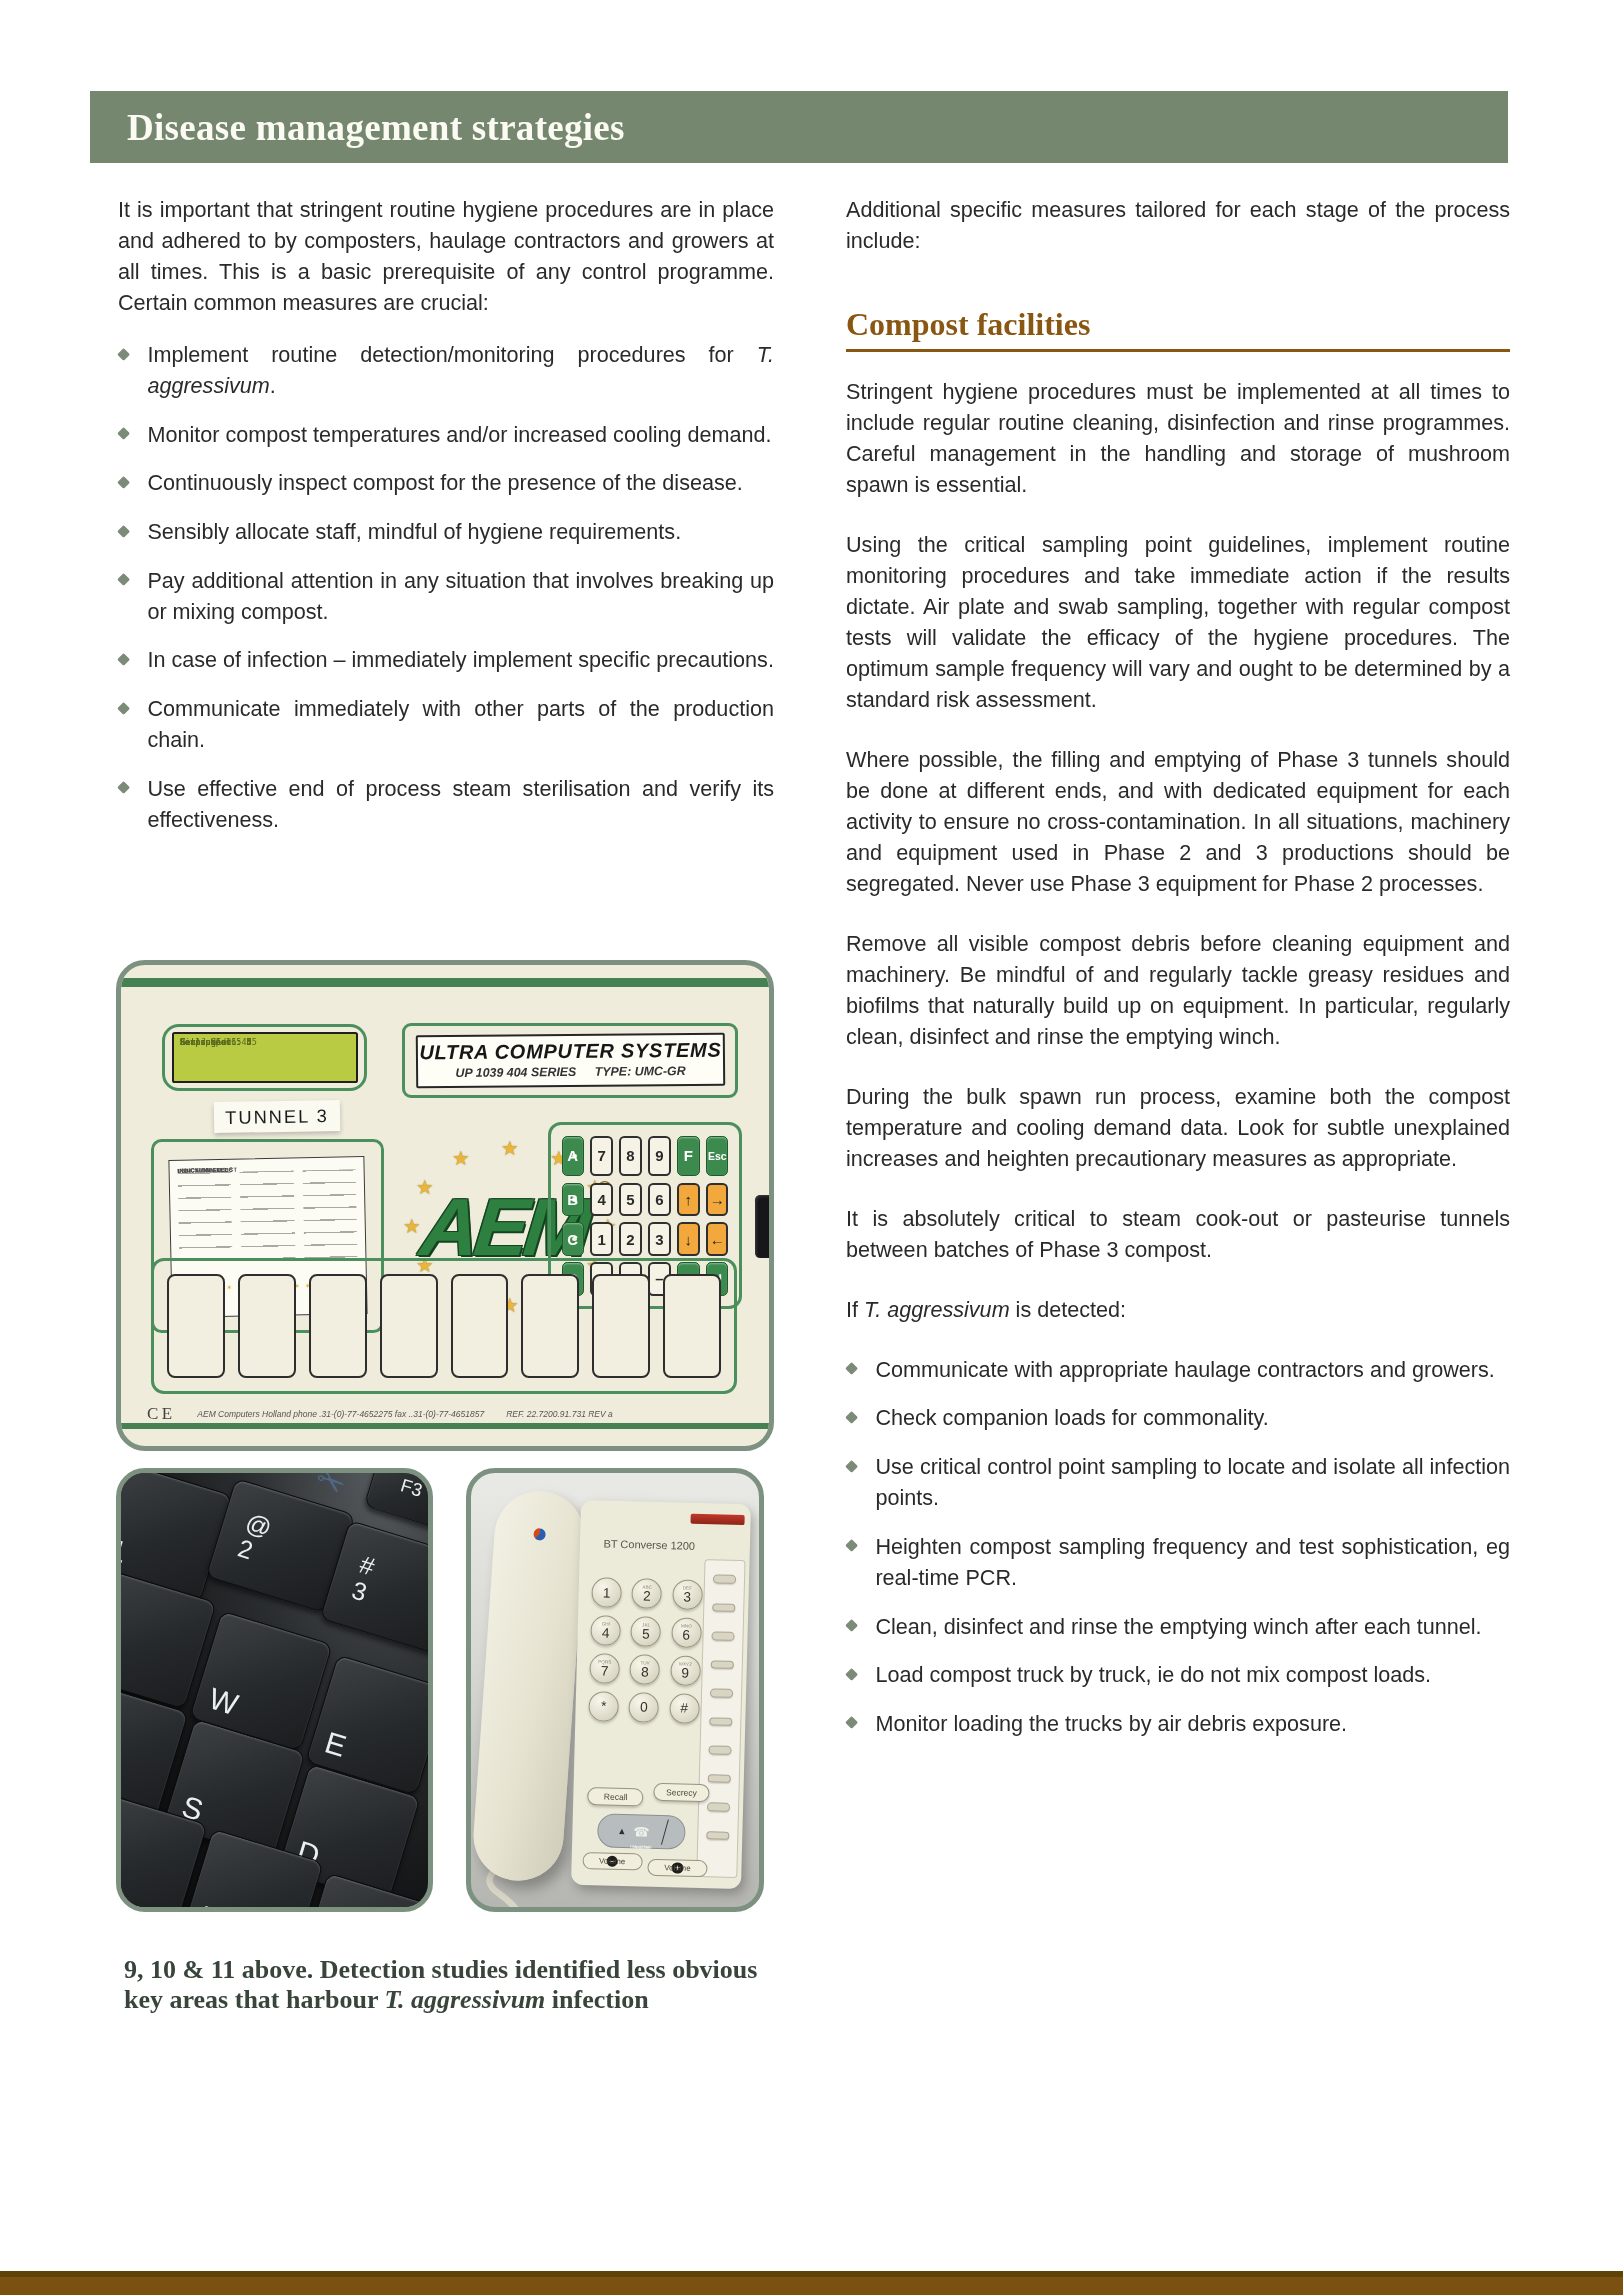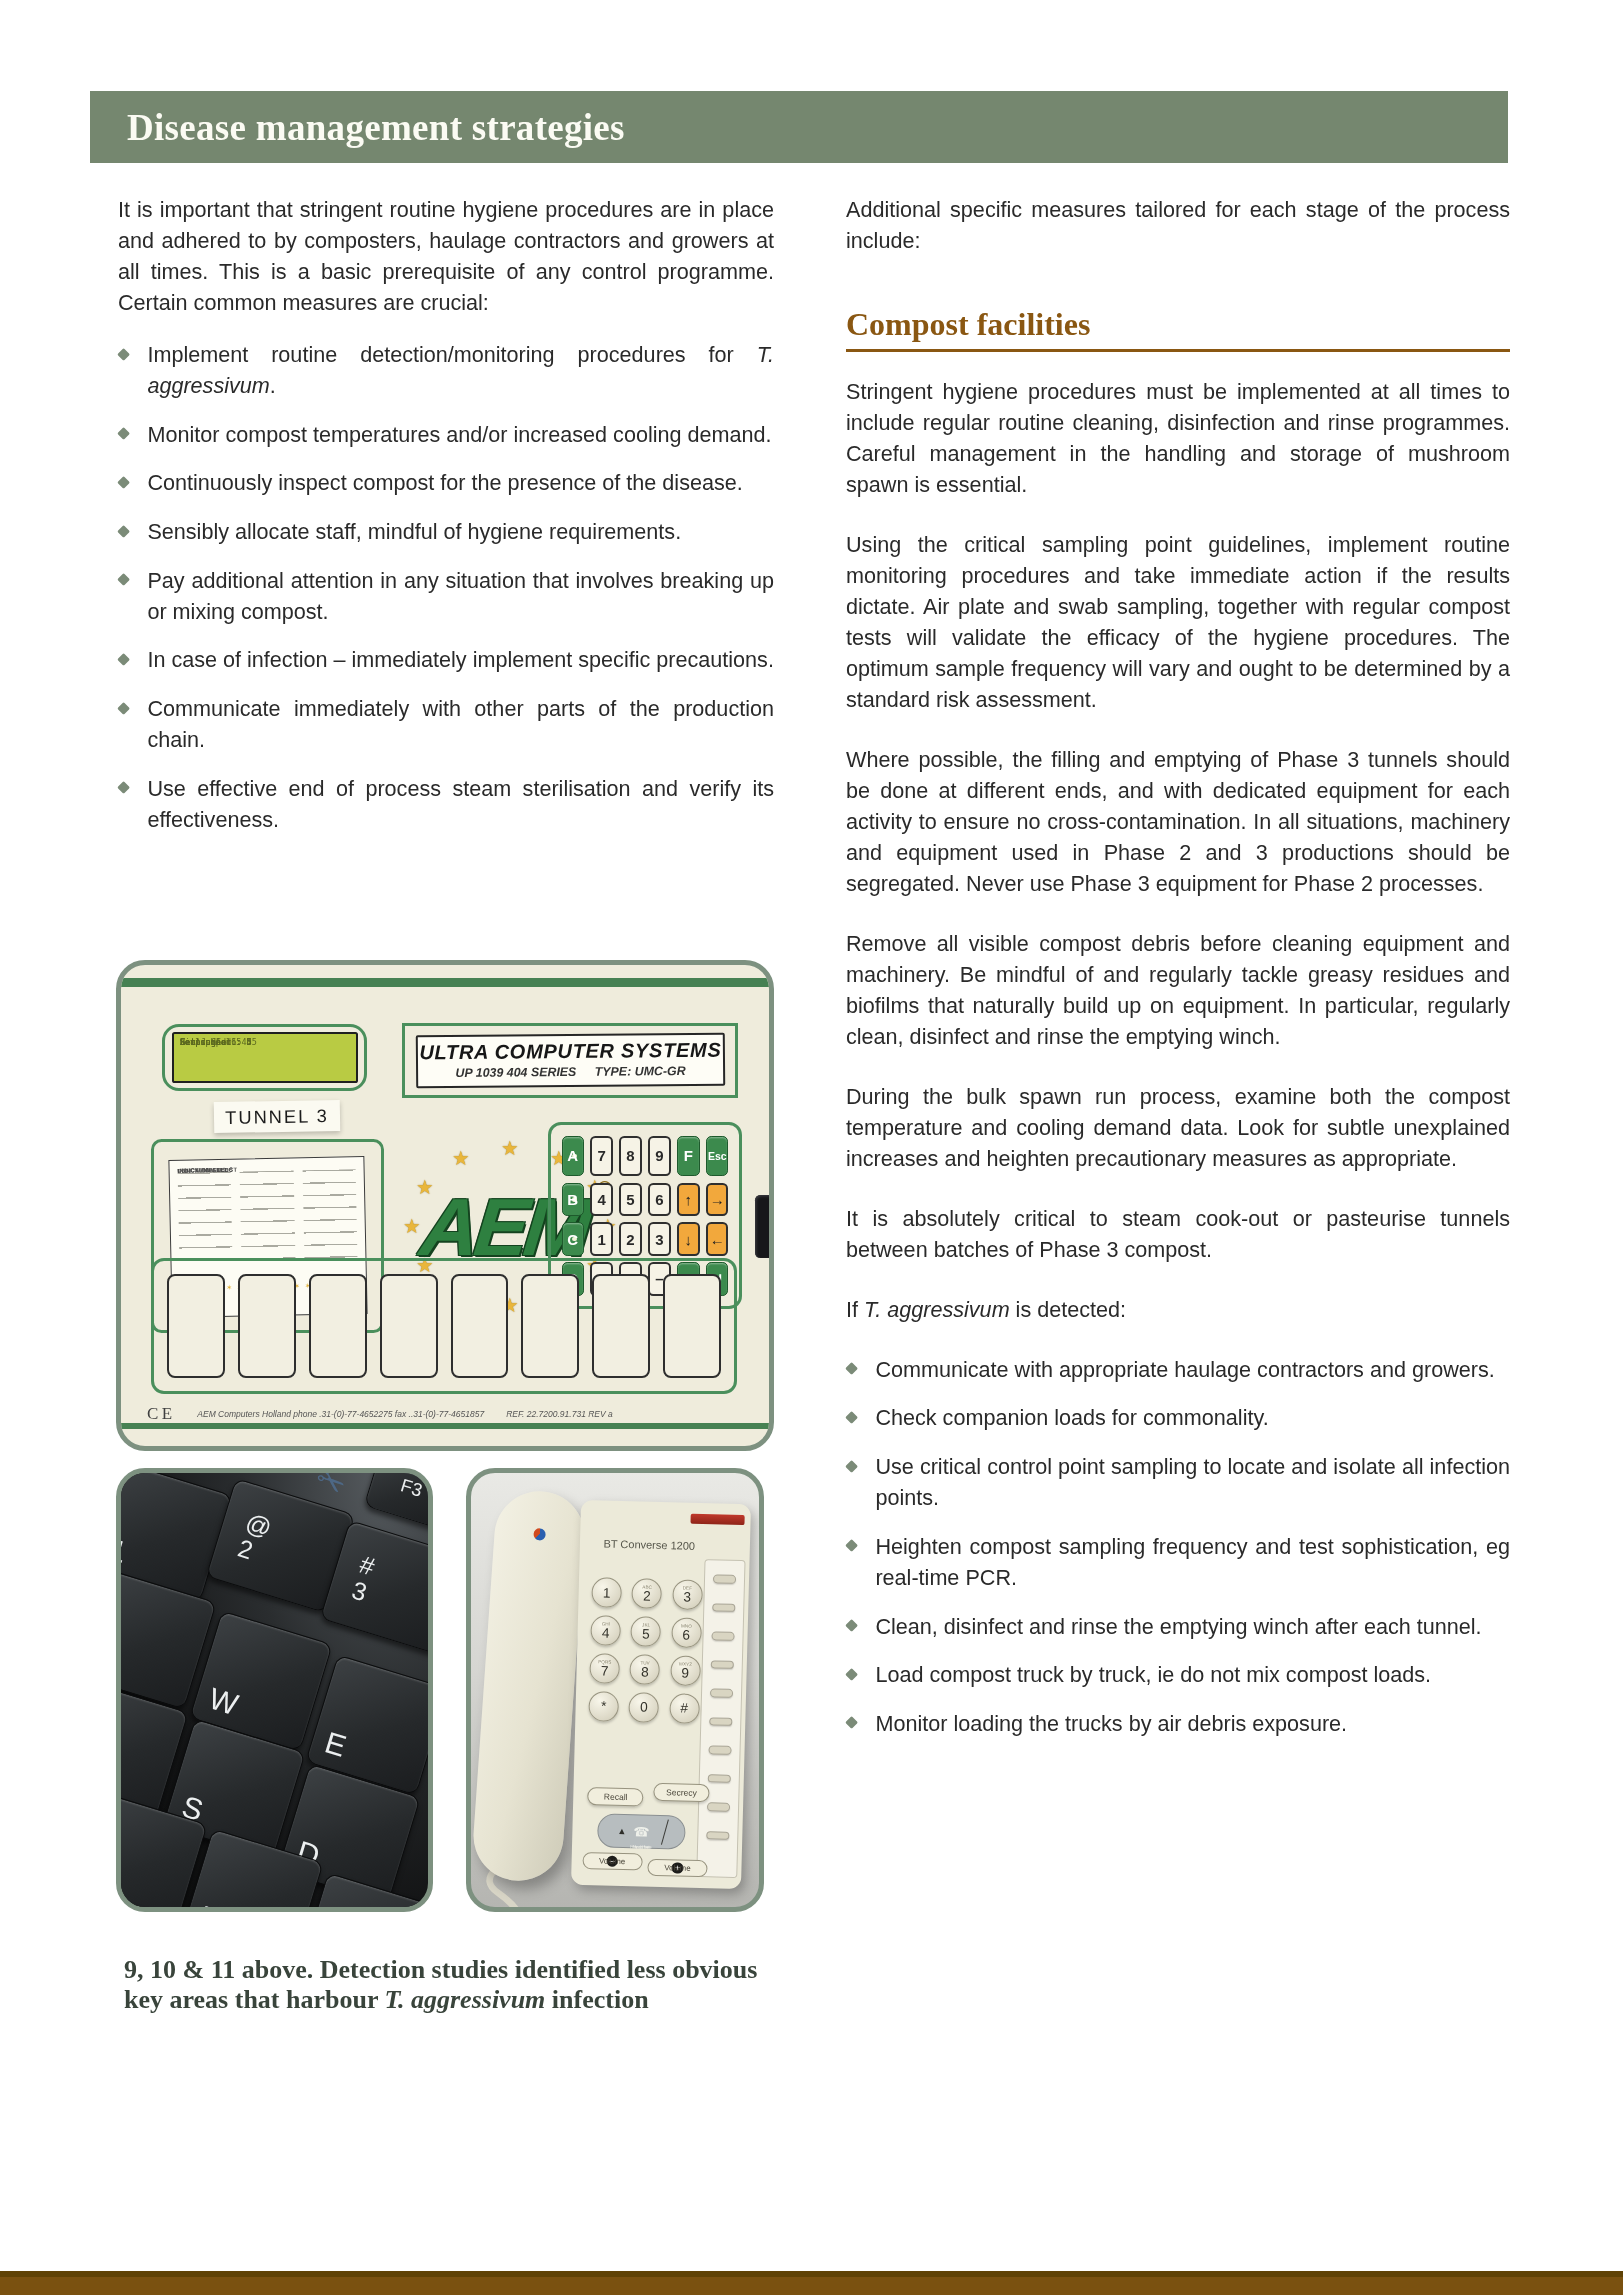--- a/index.html
+++ b/index.html
@@ -51,21 +51,21 @@
             transform:rotate(-1.2deg);padding:6.5px 7.9px;}
   .fn-head{position:static;display:flex;justify-content:space-between;font-size:5.9px;font-weight:bold;
            color:#4a4a4a;letter-spacing:0.3px;}
   .fn-cols{position:static;display:flex;gap:9.2px;margin-top:5.2px;height:98px;}
   .fn-col{position:static;flex:1;background:
       repeating-linear-gradient(180deg,#8e8e84 0 1.3px,transparent 1.3px 12.4px);opacity:.75;}
   .fn-mini{position:static;margin-top:6.5px;display:flex;align-items:center;gap:5.2px;justify-content:center;}
   .fn-mini .aem-s{position:static;font-weight:bold;font-style:italic;font-size:19.6px;color:#2e8040;
                   text-shadow:0.7px 0.7px 0 #14431f;letter-spacing:-1.3px;}
   .fn-mini .stars-s{position:static;font-size:7.2px;color:#e0b13a;letter-spacing:1.3px;}
-  .brand-box{left:281px;top:58px;width:336px;height:75px;border:3.3px solid #4a8f5c;border-radius:0;}
+  .brand-box{left:281px;top:58px;width:336px;height:75px;border:3.3px solid #4a8f5c;border-radius:9px;}
   .brand-inner{left:10.5px;top:7.9px;right:10.5px;bottom:7.9px;background:#fefdf6;border:2px solid #262626;
                border-radius:2px;transform:rotate(-.5deg);text-align:center;padding-top:3.9px;}
   .brand-l1{position:static;display:block;font-weight:bold;font-style:italic;font-size:20px;
             letter-spacing:0.7px;color:#171717;}
   .brand-l2{position:static;display:block;font-weight:bold;font-style:italic;font-size:12.4px;color:#333;
             margin-top:2.6px;}
   .brand-l2 span{position:static;margin:0 9.2px;}
   .aem-logo{left:278px;top:169px;width:226px;height:196px;}
   .aem-logo .st{font-size:19.6px;color:#e9b63b;text-shadow:0 0 1.3px #8a6a14;}
   .aem-main{left:22px;top:47px;font-size:81px;font-weight:bold;font-style:italic;

